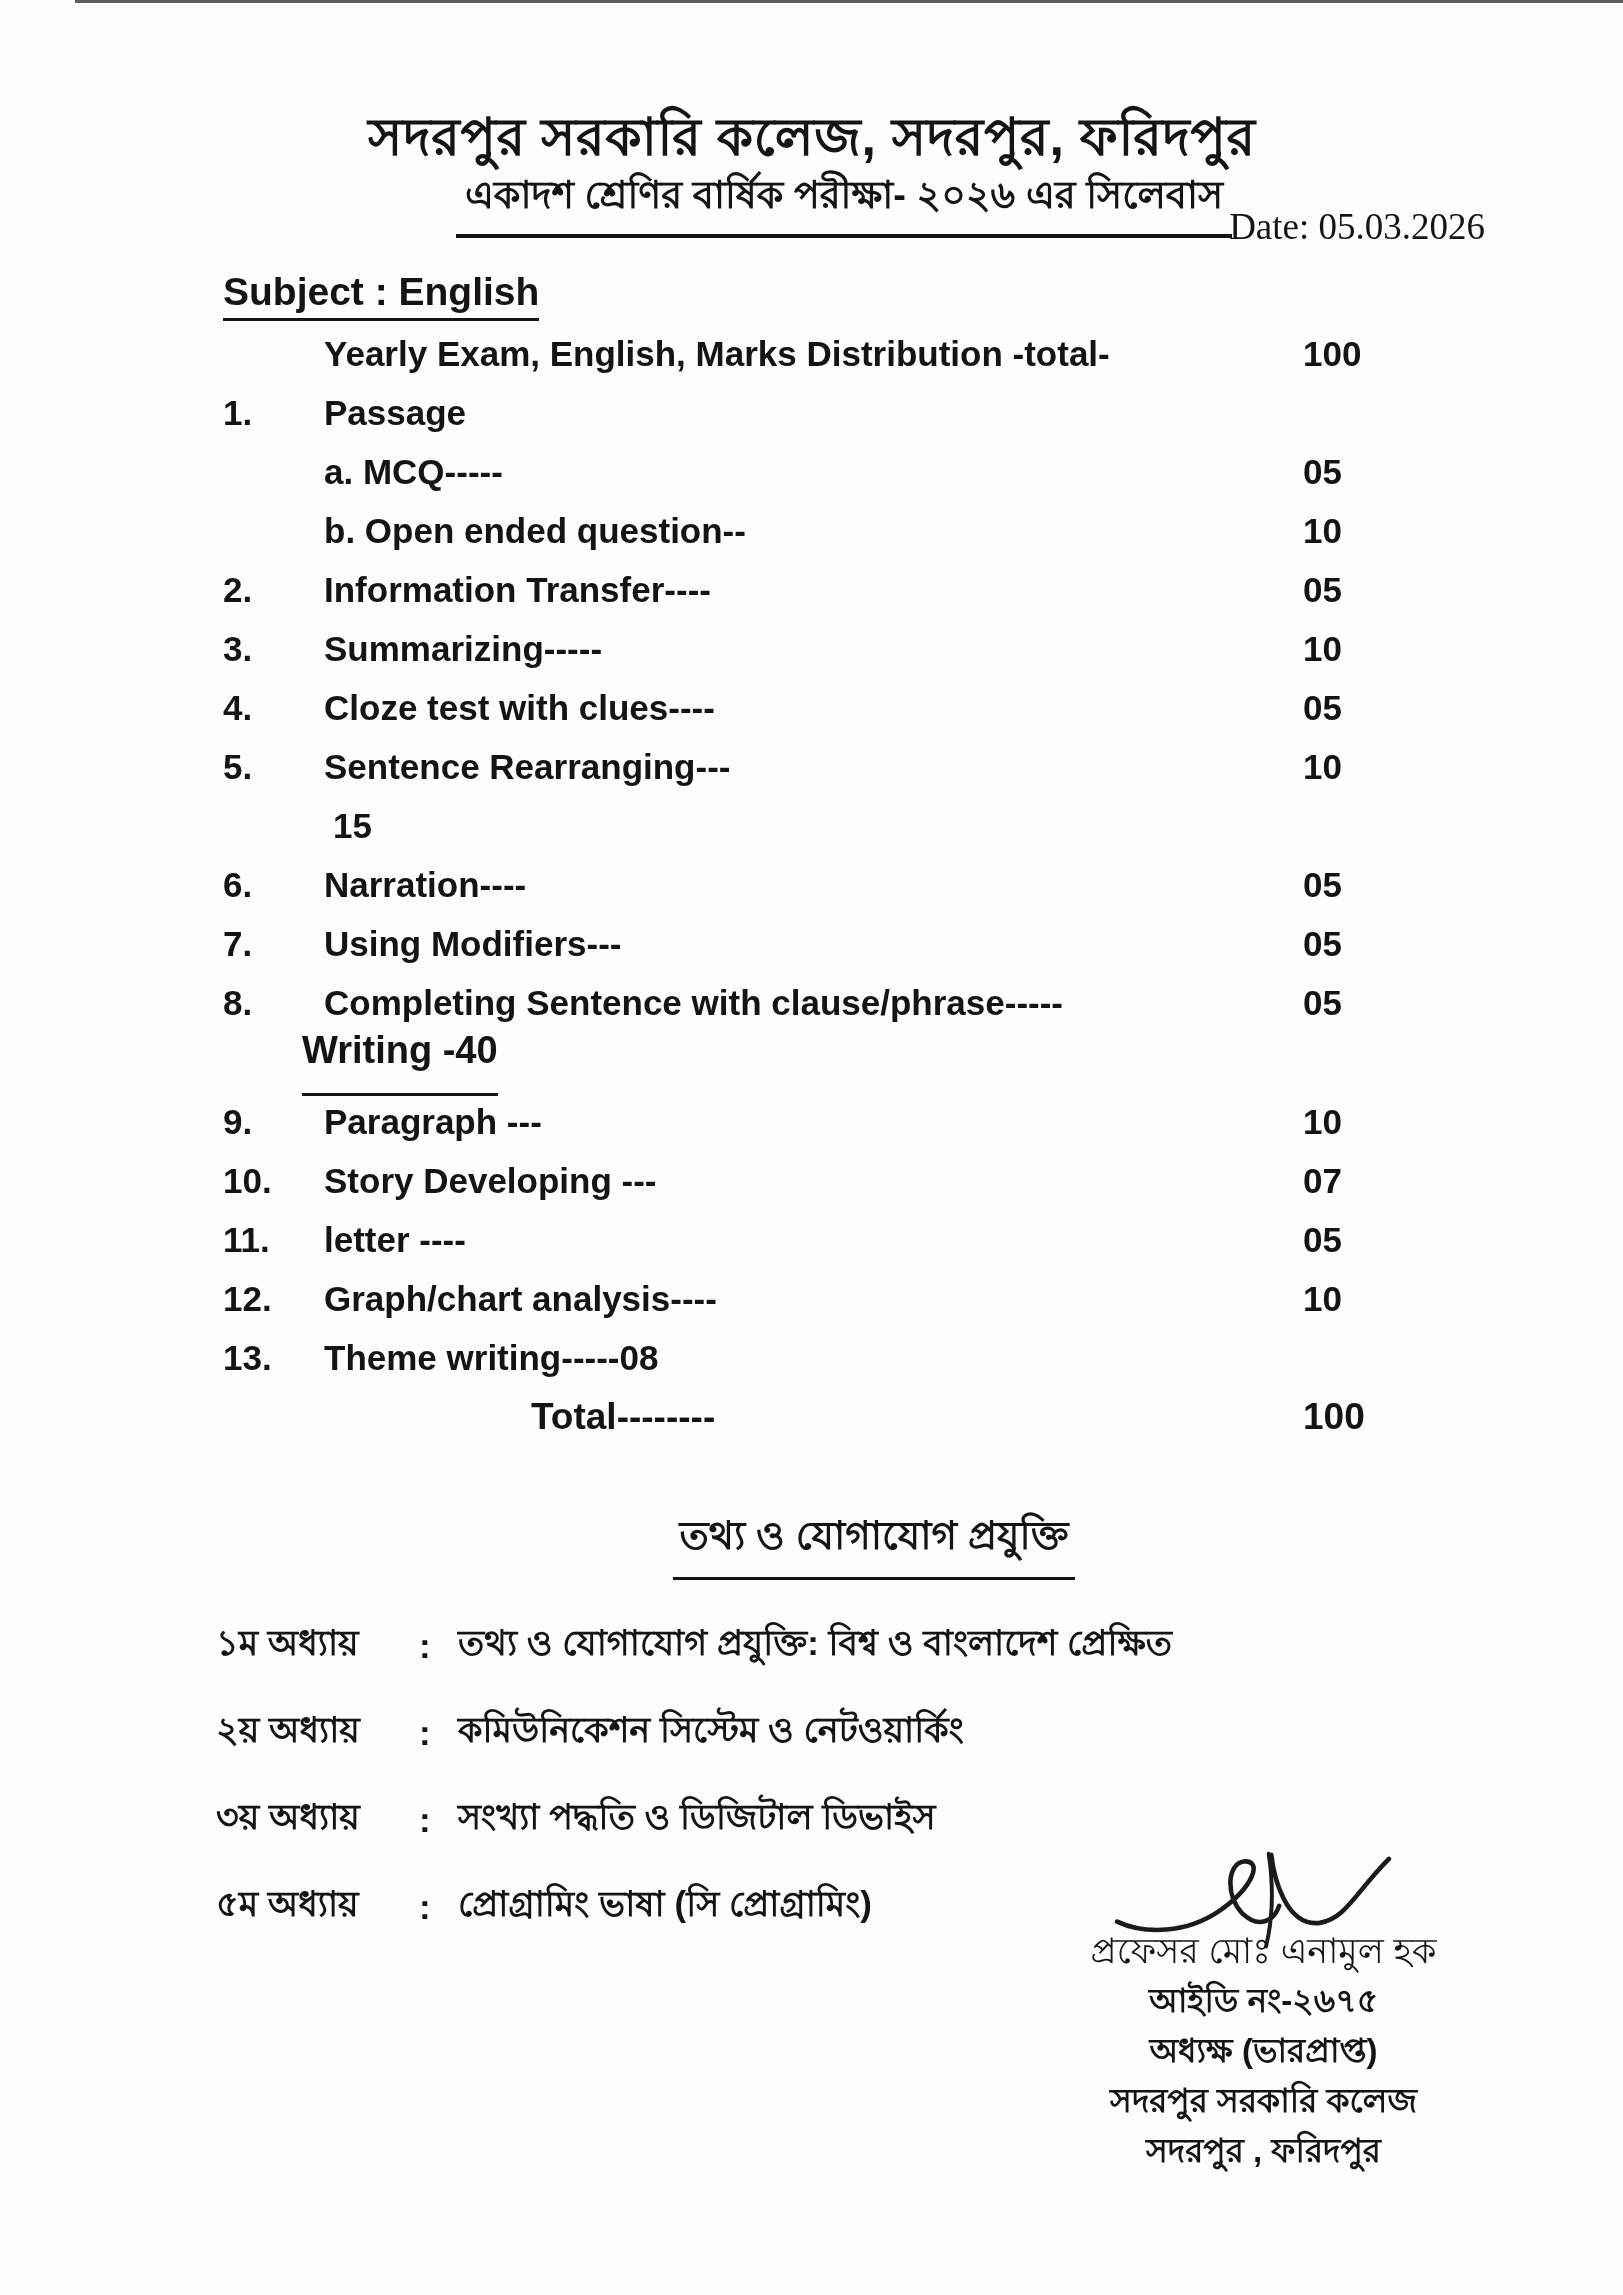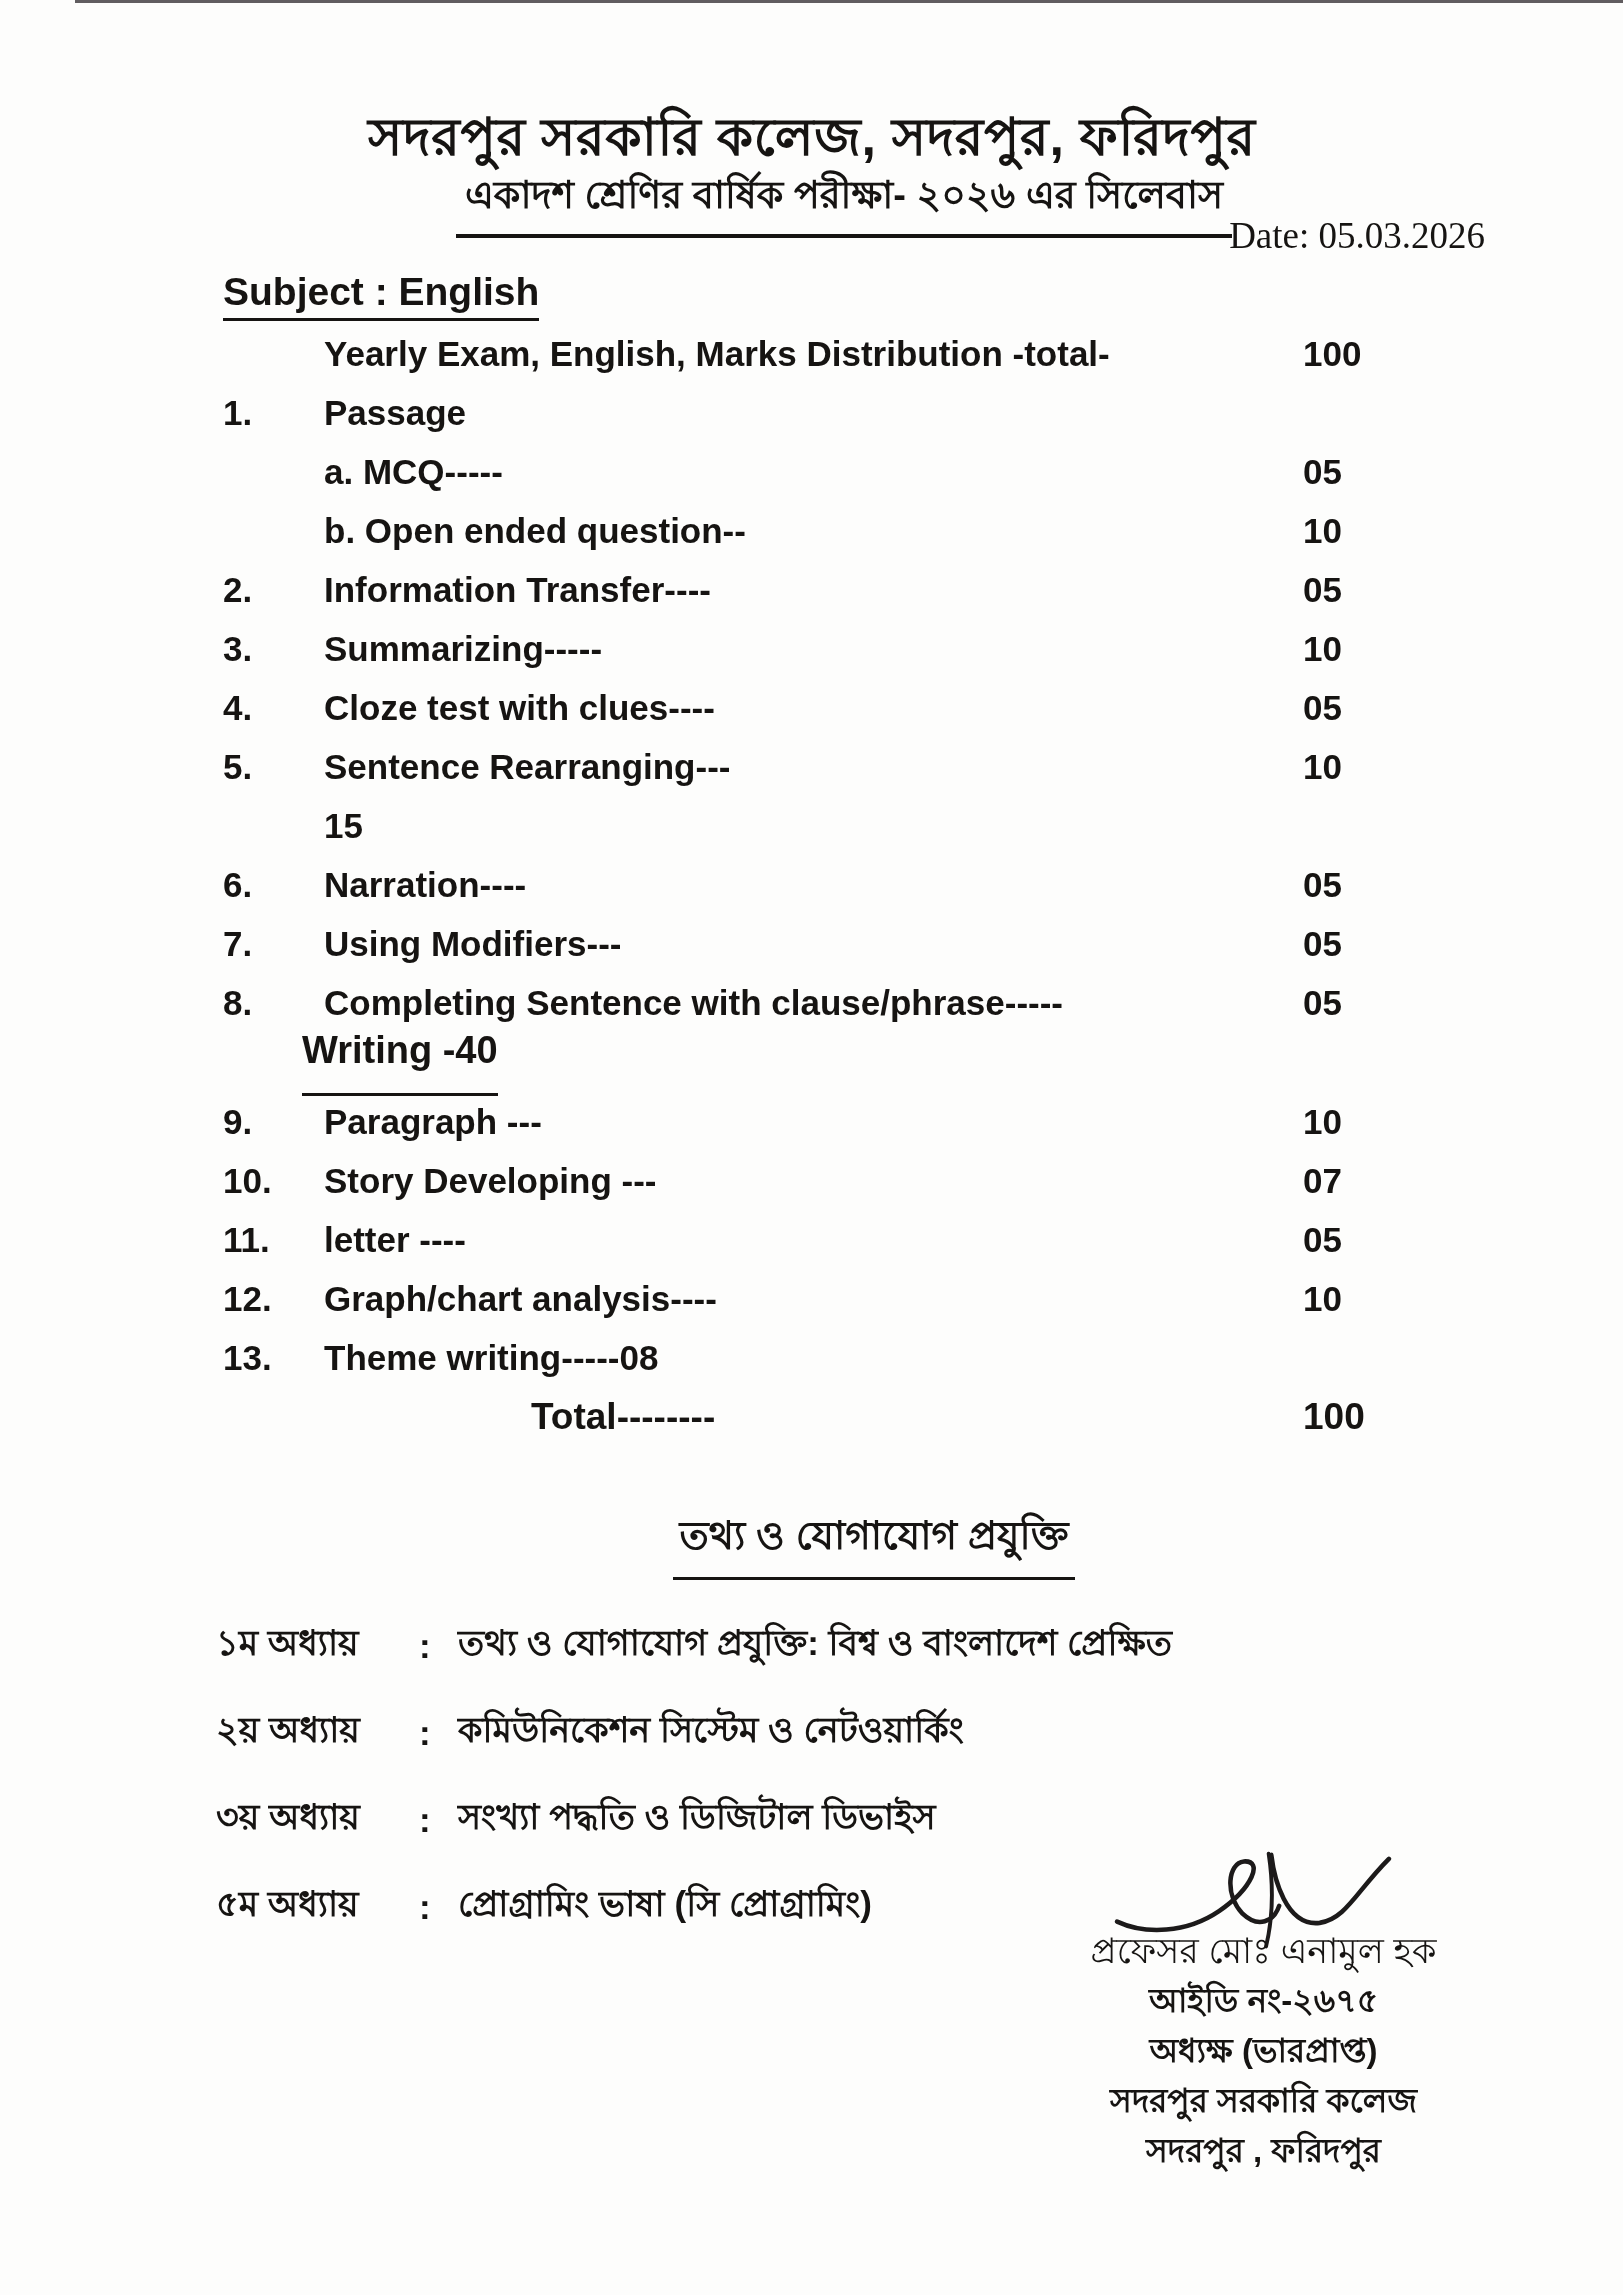--- a/index.html
+++ b/index.html
@@ -18,38 +18,38 @@
   .hdr1{
     position:absolute;top:97px;left:0;width:100%;
     text-align:center;font-size:52px;font-weight:700;letter-spacing:0.7px;
   }
   .hdr2wrap{position:absolute;top:165px;left:0;width:100%;text-align:center;margin-left:32px;}
   .hdr2{
     display:inline-block;font-size:38px;font-weight:700;
     padding:0 9.2px 5.2px 9.2px;border-bottom:4.6px solid #161412;
   }
   .date-row{
-    position:absolute;top:214px;right:139px;
+    position:absolute;top:205px;right:139px;
     font-family:"Liberation Serif",serif;font-size:37px;font-weight:400;
   }
 
   .subject{
     position:absolute;top:270px;left:223px;
     font-size:39px;font-weight:700;
   }
   .subject .u{display:inline-block;border-bottom:3.9px solid #161412;padding-bottom:3.9px;}
 
   .list{
     position:absolute;top:324px;left:223px;width:1178px;
     font-size:35px;font-weight:600;
   }
   .row{display:flex;align-items:center;height:59px;}
   .row .num{width:101px;flex:none;}
   .row .label{flex:1;min-width:0;}
-  .row .marks{width:98px;flex:none;text-align:left;}
+  .row .marks{width:98px;flex:none;text-align:left;margin-left:9px;}
   .row.heading-row{height:60px;}
   .writing-h{
     display:inline-block;margin-left:79px;
     font-size:38px;font-weight:700;
     border-bottom:3.9px solid #161412;padding-bottom:21px;
   }
   .row.total-row{font-weight:700;font-size:37px;gap:32px;}
   .row.total-row .label{padding-left:308px;}
 
   .ict-hwrap{position:absolute;top:1505px;left:0;width:100%;text-align:center;padding-left:124px;box-sizing:border-box;}

